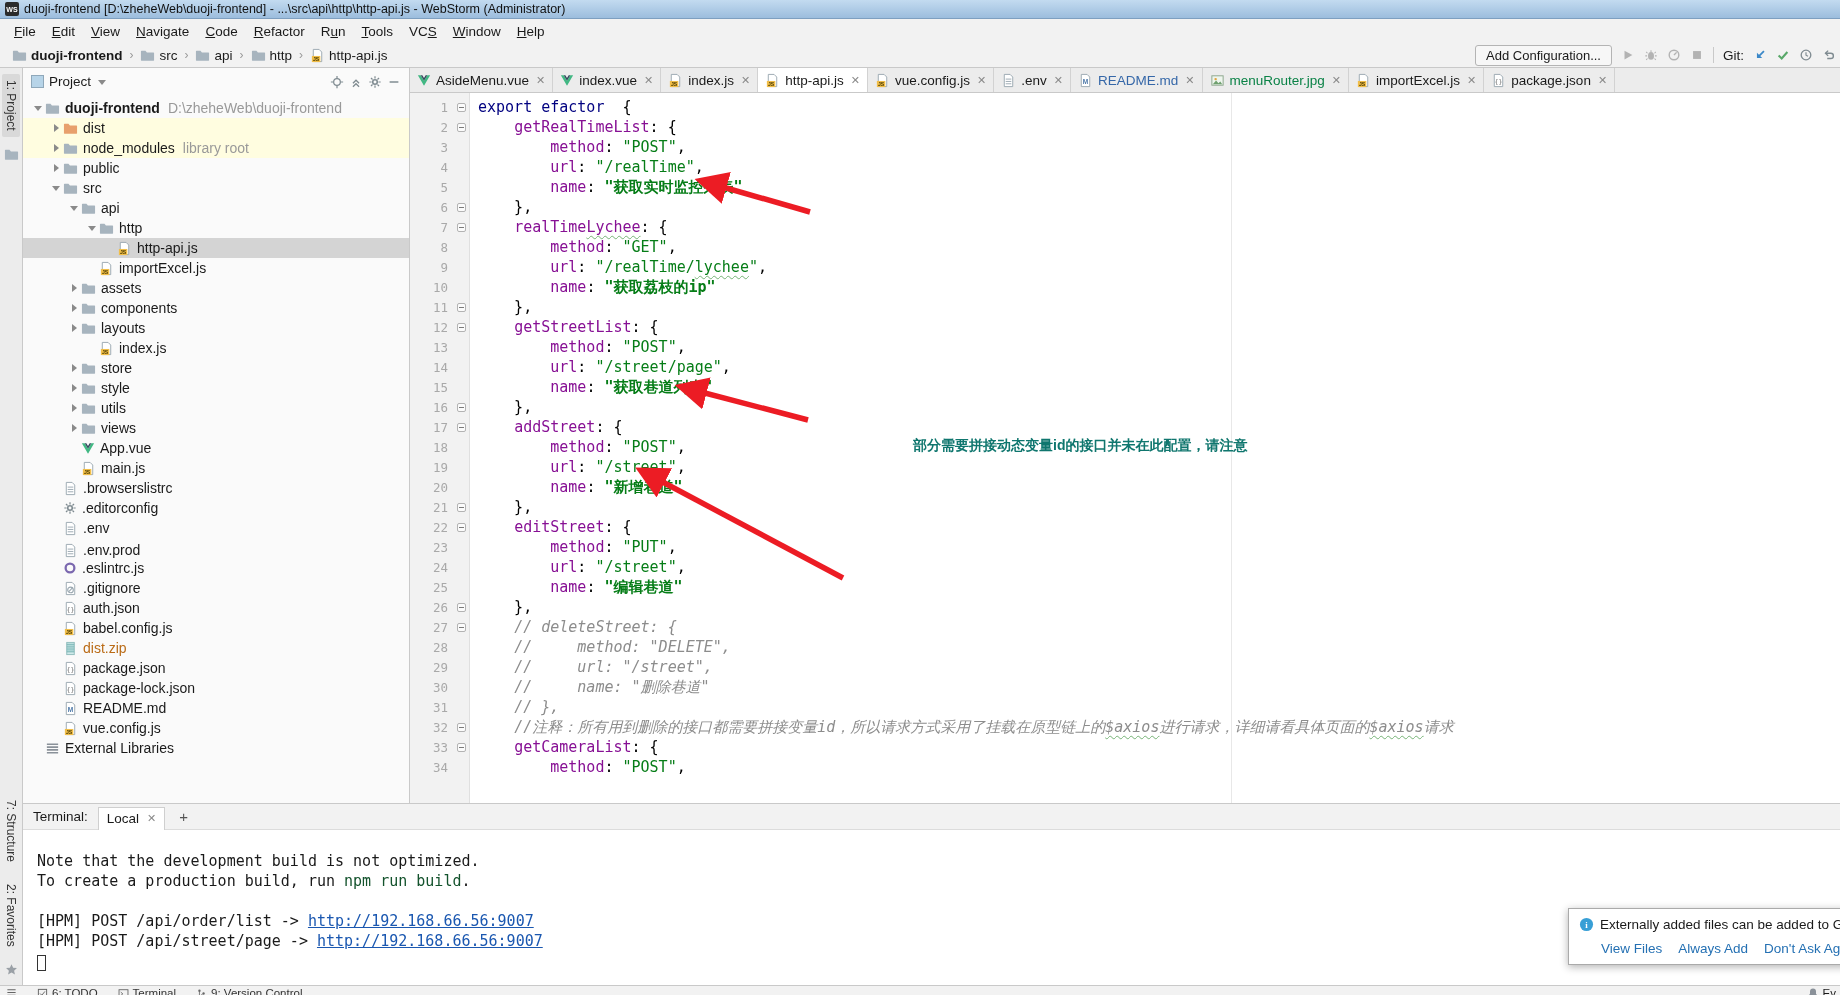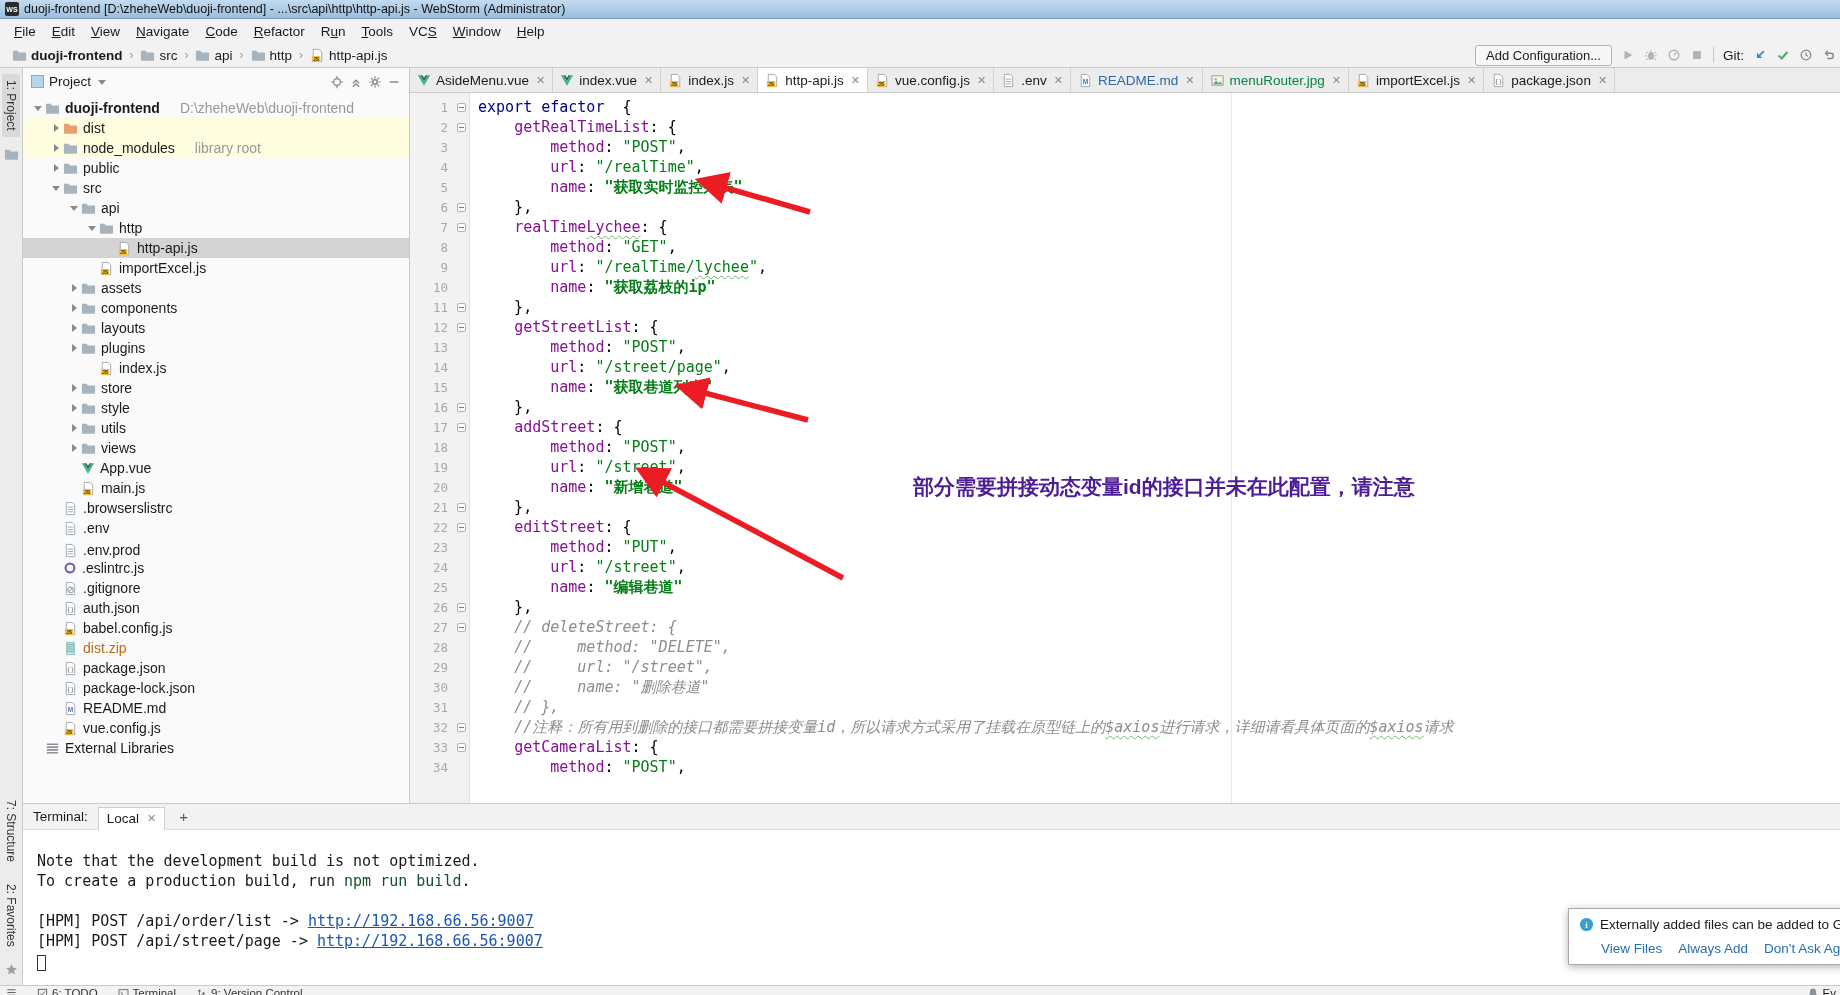--- a/index.html
+++ b/index.html
@@ -48,21 +48,21 @@
   .panel-header { height:27px; display:flex; align-items:center; gap:5px; padding:0 8px; font-size:13.5px; }
   .panel-header .spacer { flex:1; }
   .panel-title-wrap { display:flex; align-items:center; gap:4px; }
   .panel-tab-icon { width:13px; height:13px; background:#b7d4e8; border:1px solid #8fa8ba; }
   .tree { flex:1; overflow:hidden; padding-top:3px; font-size:14px; }
   .tree-row { height:20px; display:flex; align-items:center; white-space:nowrap; cursor:default; }
   .tree-row.selected { background:#d4d4d4; }
   .tree-row.hl { background:#fffde0; }
   .tree-label { margin-left:5px; }
   .tree-label.bold { font-weight:bold; }
-  .tree-extra { margin-left:20px; color:#999; }
+  .tree-extra { margin-left:8px; color:#999; }
   .chev { width:14px; height:14px; position:relative; flex:none; }
   .chev.r::before { content:""; position:absolute; left:5px; top:3px; border-left:5px solid #8a8a8a;
                     border-top:4px solid transparent; border-bottom:4px solid transparent; }
   .chev.d::before { content:""; position:absolute; left:3px; top:5px; border-top:5px solid #8a8a8a;
                     border-left:4px solid transparent; border-right:4px solid transparent; }
 
   
   .editor { flex:1; display:flex; flex-direction:column; min-width:0; }
   .tabs { height:25px; background:#ececec; border-bottom:1px solid #c9c9c9; display:flex; font-size:13.5px; overflow:hidden; }
   .tab { display:flex; align-items:center; gap:5px; padding:0 7px; border-right:1px solid #d2d2d2; cursor:default; }
@@ -81,21 +81,21 @@
   .c-row { height:20px; line-height:20px; white-space:pre; }
   .tk-kw  { color:#000080; font-weight:normal; }
   .tk-prop{ color:#871094; }
   .tk-str { color:#067d17; }
   .tk-strb{ color:#067d17; font-weight:bold; }
   .tk-cmt { color:#8c8c8c; font-style:italic; }
   .tk-pln { color:#000; }
   .sq { text-decoration:underline wavy #76b376 1px; text-underline-offset:3px; }
   .margin-guide { position:absolute; left:761px; top:0; bottom:0; width:1px; background:#e8e8e8; }
   .arrows { position:absolute; inset:0; pointer-events:none; }
-  .red-note { position:absolute; left:503px; top:380px; color:#4c1d95; font-size:21px; font-weight:bold;
+  .red-note { position:absolute; left:503px; top:344px; color:#0f766e; font-size:14px; font-weight:bold;
               white-space:nowrap; pointer-events:none; }
 
   
   .terminal { height:182px; border-top:1px solid #c9c9c9; background:#fff; display:flex; flex-direction:column; }
   .terminal-header { height:26px; background:#f2f2f2; border-bottom:1px solid #dcdcdc; display:flex;
                      align-items:center; gap:10px; padding:0 10px; font-size:13.5px; }
   .term-tab { display:flex; align-items:center; gap:6px; background:#fff; border:1px solid #cfcfcf;
               border-bottom:none; padding:3px 8px 4px; margin-top:4px; }
   .term-plus { color:#555; font-size:15px; padding:0 4px; }
   .terminal-body { flex:1; font-family:"DejaVu Sans Mono",monospace; font-size:15px; padding:22px 0 0 14px; }
@@ -403,29 +403,20 @@
             </div>
             <div class="tree-row" style="padding-left: 44px;">
               <span class="chev r"></span>
               <span class="icon">
                 <svg width="15" height="15" viewBox="0 0 16 16">
                   <path d="M1.5 3h4.3l1.6 1.8h7.1a.5.5 0 0 1 .5.5V13a.5.5 0 0 1-.5.5h-13A.5.5 0 0 1 1 13V3.5a.5.5 0 0 1 .5-.5z" fill="#a7b4be"></path>
                 </svg>
               </span>
               <span class="tree-label">layouts</span>
             </div>
-            <div class="tree-row" style="padding-left: 44px;">
-              <span class="chev r"></span>
-              <span class="icon">
-                <svg width="15" height="15" viewBox="0 0 16 16">
-                  <path d="M1.5 3h4.3l1.6 1.8h7.1a.5.5 0 0 1 .5.5V13a.5.5 0 0 1-.5.5h-13A.5.5 0 0 1 1 13V3.5a.5.5 0 0 1 .5-.5z" fill="#a7b4be"></path>
-                </svg>
-              </span>
-              <span class="tree-label">plugins</span>
-            </div>
             <div class="tree-row" style="padding-left: 62px;">
               <span class="chev"></span>
               <span class="icon">
                 <svg width="15" height="15" viewBox="0 0 16 16">
                   <path d="M3.5 1.5h6.2l2.8 2.8v10.2h-9z" fill="#fff" stroke="#9aa7b0"></path>
                   <rect x="2" y="8.5" width="9" height="6.5" fill="#f1be49"></rect>
                   <text x="6.5" y="13.8" font-size="5.5" font-weight="bold" text-anchor="middle" fill="#4a3b00" font-family="sans-serif">JS</text>
                 </svg>
               </span>
               <span class="tree-label">index.js</span>
@@ -489,20 +480,30 @@
             </div>
             <div class="tree-row" style="padding-left: 26px;">
               <span class="chev"></span>
               <span class="icon">
                 <svg width="15" height="15" viewBox="0 0 16 16">
                   <path d="M3.5 1.5h6.2l2.8 2.8v10.2h-9z" fill="#fff" stroke="#9aa7b0"></path>
                   <path d="M5 6.5h6M5 9h6M5 11.5h6" stroke="#9aa7b0" stroke-width="1"></path>
                 </svg>
               </span>
               <span class="tree-label">.browserslistrc</span>
+            </div>
+            <div class="tree-row" style="padding-left: 26px;">
+              <span class="chev"></span>
+              <span class="icon">
+                <svg width="14" height="14" viewBox="0 0 16 16">
+                  <circle cx="8" cy="8" r="2.6" fill="none" stroke="#7f8b91" stroke-width="1.8"></circle>
+                  <path d="M8 1.5v2.6M8 11.9v2.6M1.5 8h2.6M11.9 8h2.6M3.4 3.4l1.8 1.8M10.8 10.8l1.8 1.8M12.6 3.4l-1.8 1.8M5.2 10.8l-1.8 1.8" stroke="#7f8b91" stroke-width="1.4"></path>
+                </svg>
+              </span>
+              <span class="tree-label">.editorconfig</span>
             </div>
             <div class="tree-row" style="padding-left: 26px;">
               <span class="chev"></span>
               <span class="icon">
                 <svg width="15" height="15" viewBox="0 0 16 16">
                   <path d="M3.5 1.5h6.2l2.8 2.8v10.2h-9z" fill="#fff" stroke="#9aa7b0"></path>
                   <path d="M5 6.5h6M5 9h6M5 11.5h6" stroke="#9aa7b0" stroke-width="1"></path>
                 </svg>
               </span>
               <span class="tree-label">.env</span>

